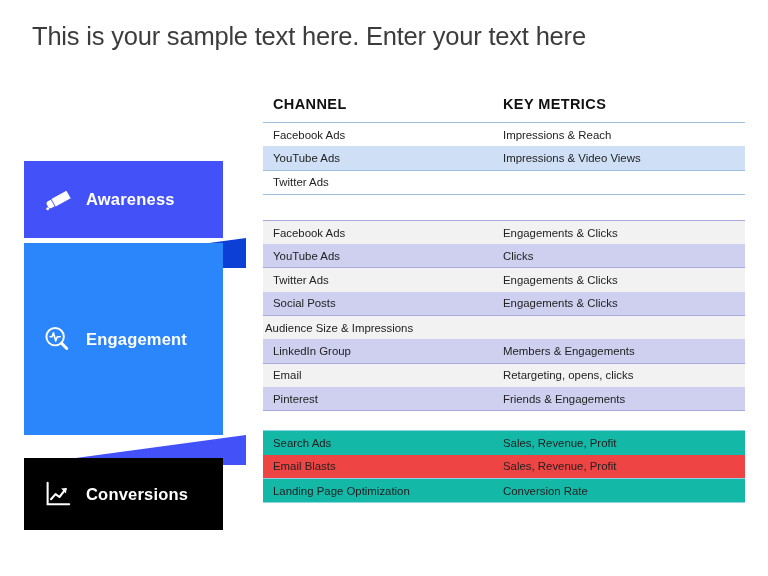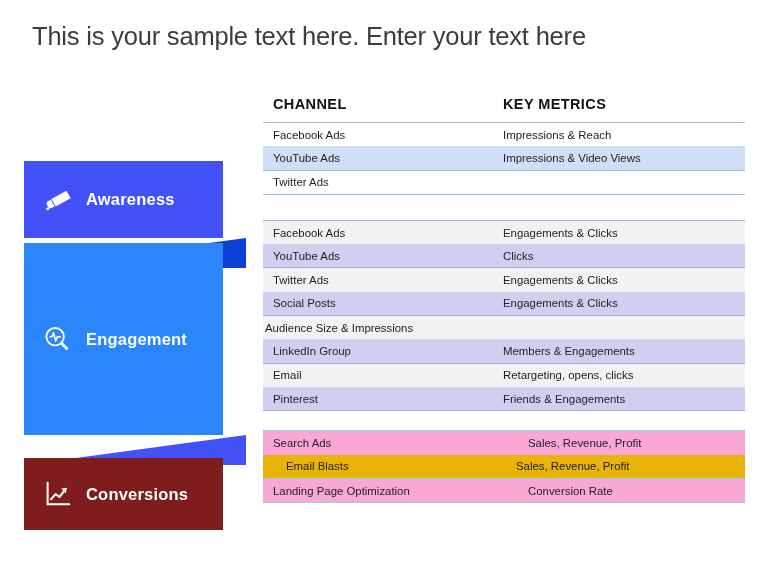--- a/index.html
+++ b/index.html
@@ -90,21 +90,21 @@
   #stage-engagement .stage-fold {
     top: 192px;
     background: #4351f9;
     clip-path: polygon(0 100%, 100% 0, 100% 100%, 0 100%);
   }
 
   
   #stage-conversions { top: 458px; height: 77px; }
   #stage-conversions .stage-band {
     top: 0; height: 72px;
-    background: #7f1d1d;
+    background: #000000;
   }
 
   
   #table-area {
     position: absolute;
     left: 263px;
     top: 96px;
     width: 482px;
   }
   .col-head-row {
@@ -149,22 +149,22 @@
   .g-awareness .data-row.odd  { background: #ffffff; }
   .g-awareness .data-row.even { background: #cfe0f6; }
   .g-awareness .rule          { border-top: 1.6px solid #9fc0df; }
 
   
   .g-engagement .data-row.odd  { background: #f2f2f2; }
   .g-engagement .data-row.even { background: #cfcff0; }
   .g-engagement .rule          { border-top: 1.6px solid #a9a9dd; }
 
   
-  .g-conversions .data-row.odd  { background: #f9a8d4; gap: 25px; }
-  .g-conversions .data-row.even { background: #eab308; padding-left: 13px; }
+  .g-conversions .data-row.odd  { background: #14b8a6; }
+  .g-conversions .data-row.even { background: #ef4444; }
   .g-conversions .rule          { border-top: 1.6px solid #8fd3e6; }
 
   .rule { width: 100%; height: 0; font-size: 0; line-height: 0; }
 </style>
 </head>
 <body>
 
 <div id="slide">
 
   <div id="slide-title">This is your sample text here. Enter your text here</div>

